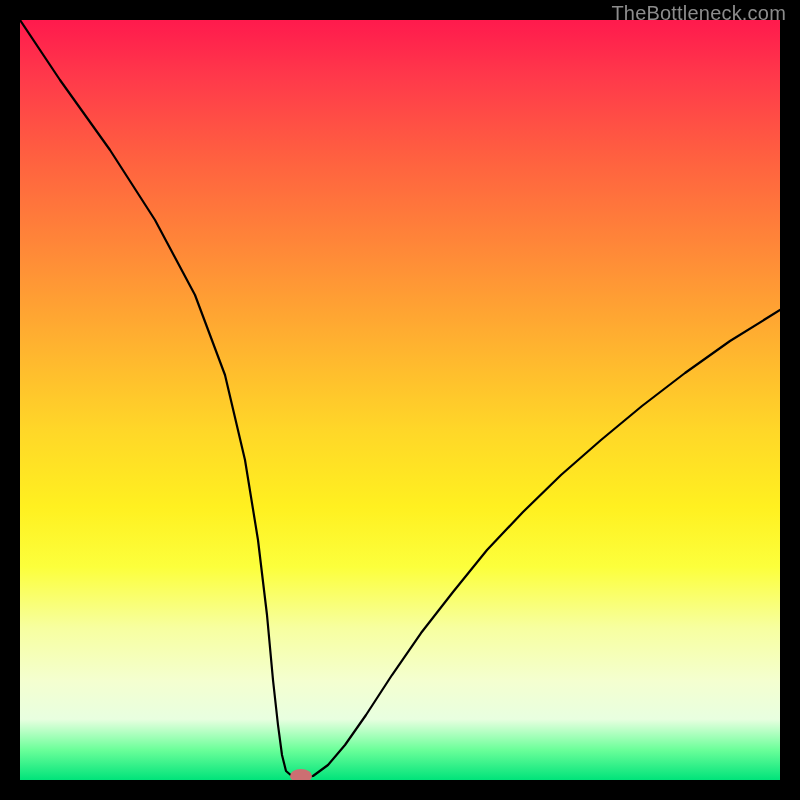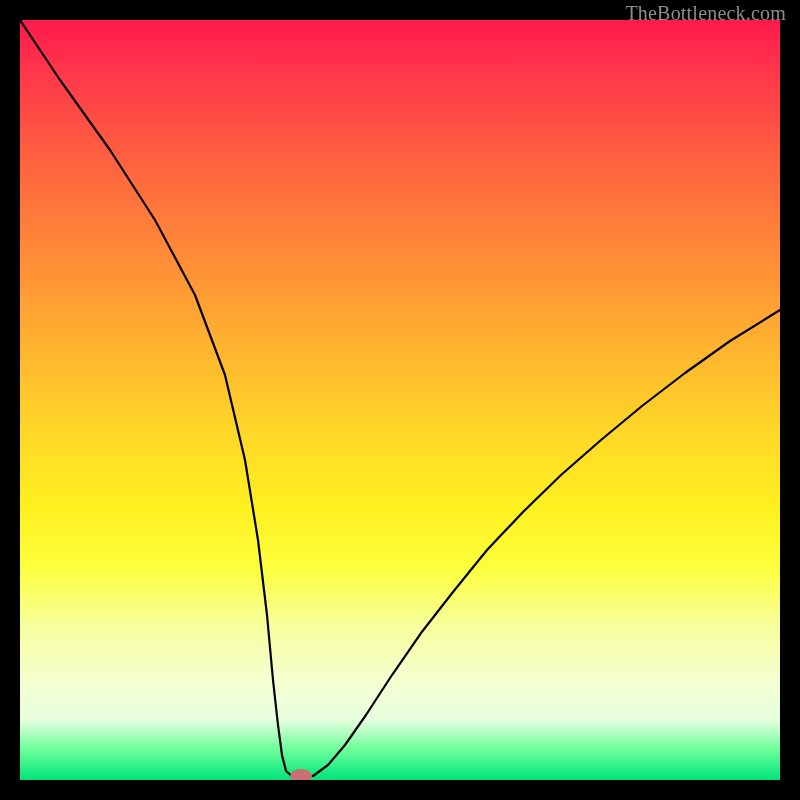--- a/index.html
+++ b/index.html
@@ -60,21 +60,20 @@
   }
   .watermark {
     position: absolute;
     top: 2px;
     right: 14px;
     color: #8c8c8c;
     font-size: 20px;
     font-weight: 500;
     letter-spacing: 0.2px;
     user-select: none;
-    font-family: Liberation Serif, serif;
   }
 </style>
 </head>
 <body>
 
 <div class="frame">
 
   <div class="plot-area">
     <svg viewBox="0 0 760 760" preserveAspectRatio="none">
       <path class="curve" d="M 0 0

